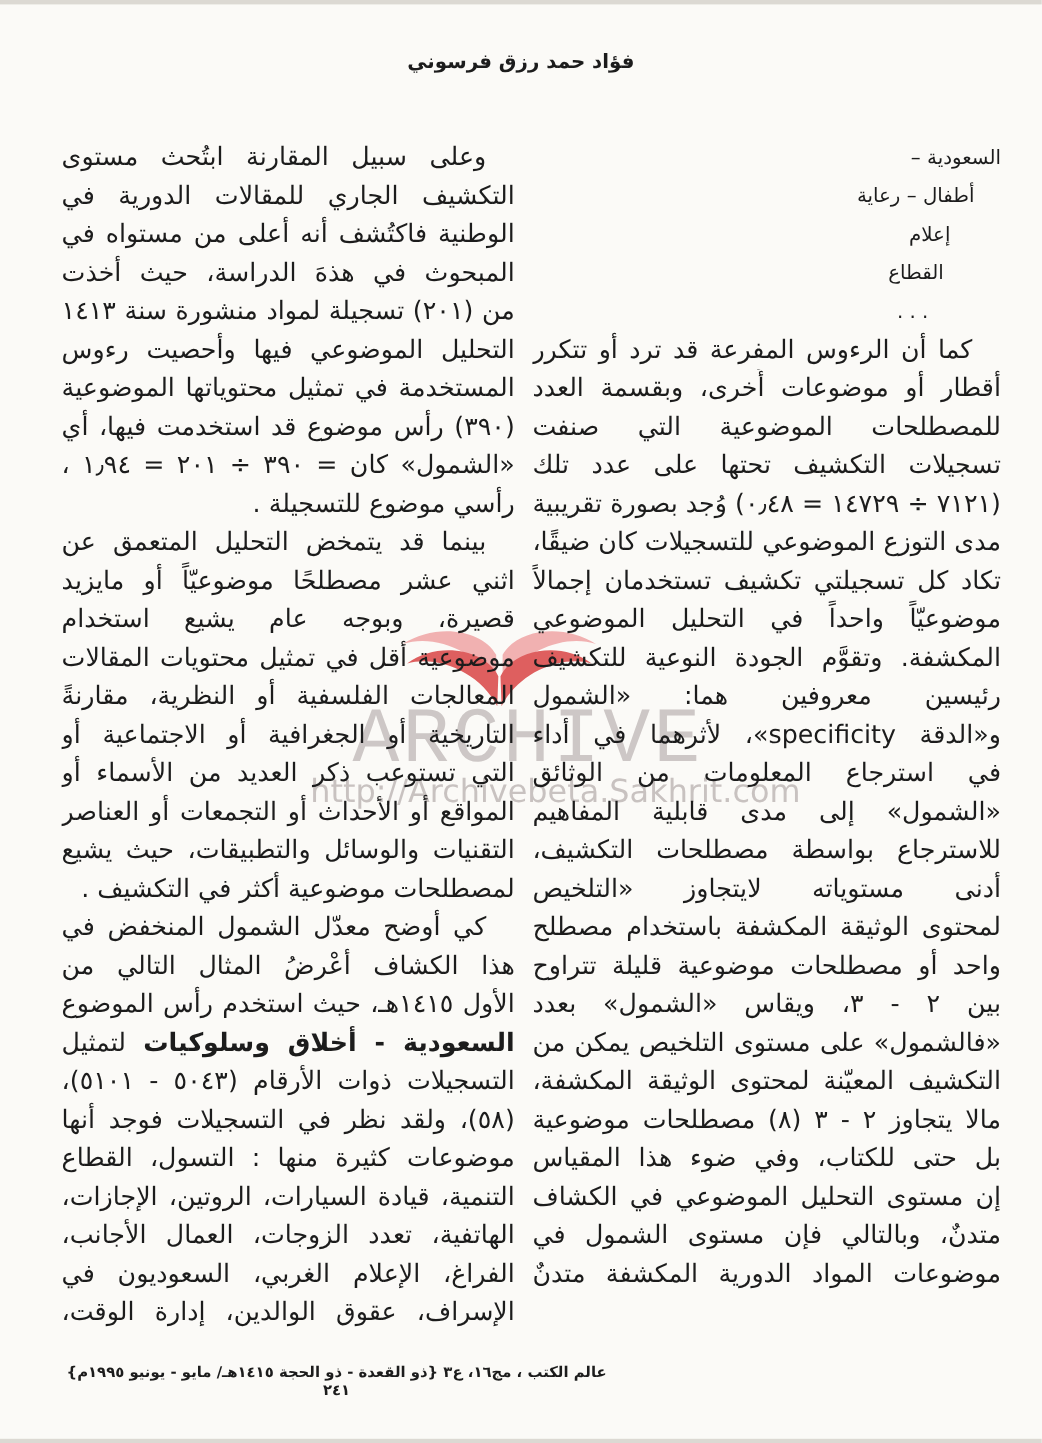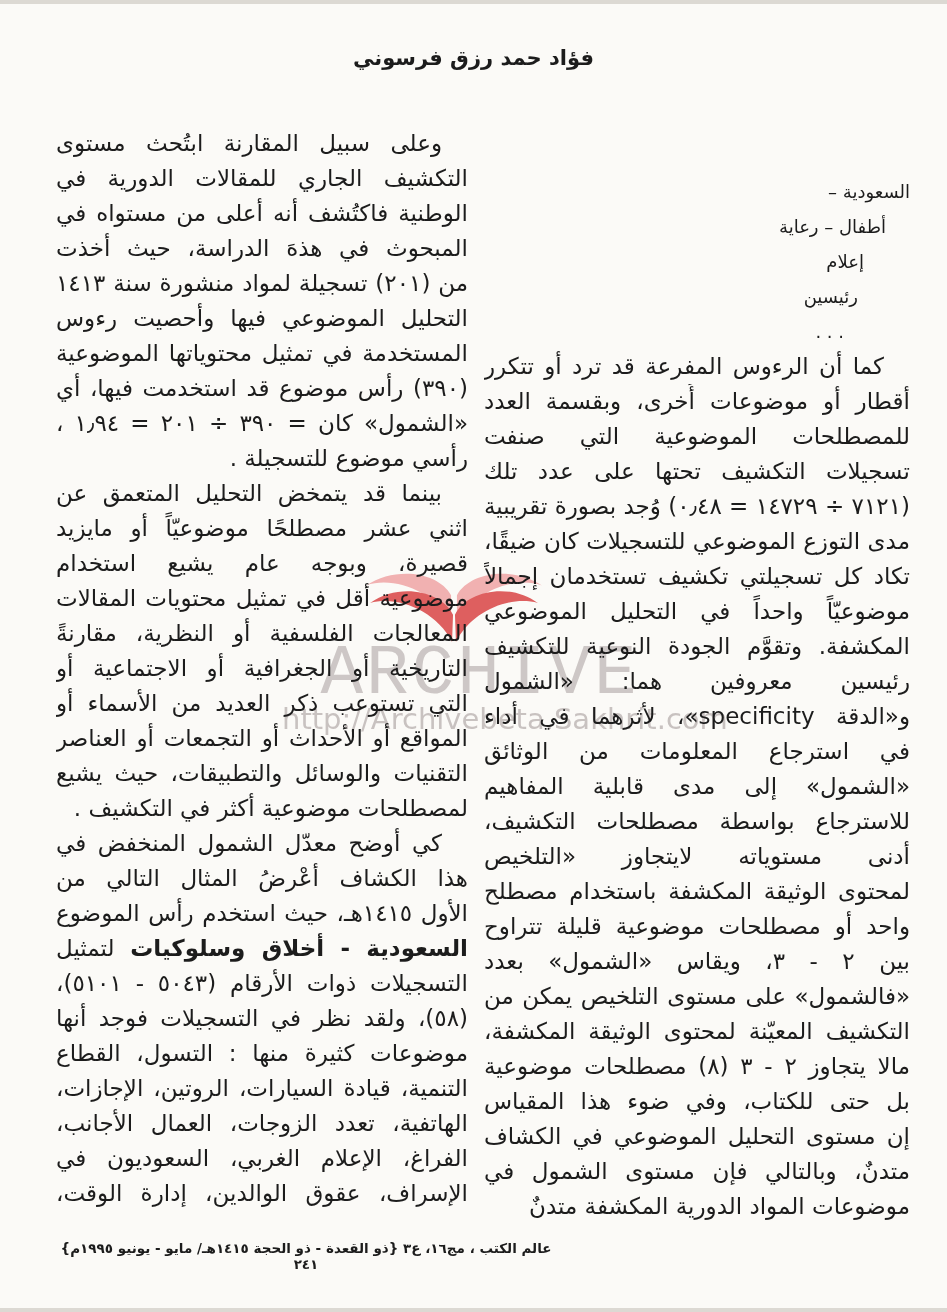--- a/index.html
+++ b/index.html
@@ -7,35 +7,35 @@
     width:947px;height:1312px;position:relative;overflow:hidden;
     background:#fbfaf7;color:#1c1c1c;
     font-family:"DejaVu Sans",sans-serif;
   }
   .scan-edge{position:absolute;left:0;width:100%;background:#dcd9d3;}
   .scan-edge.top{top:0;height:4px;}
   .scan-edge.bottom{bottom:0;height:4px;}
 
   .header{
     position:absolute;top:46px;left:0;width:100%;
-    text-align:center;font-size:21px;font-weight:bold;direction:rtl;
+    text-align:center;font-size:18px;font-weight:bold;direction:rtl;
   }
 
   .col{position:absolute;top:126px;direction:rtl;}
-  .col-right{right:37px;width:426px;margin-top:48px;}
+  .col-right{right:37px;width:426px;}
   .col-left{left:56px;width:412px;}
 
   .line{
     height:35px;line-height:35px;overflow:hidden;
     font-size:23px;
     text-align:justify;text-align-last:justify;-moz-text-align-last:justify;
     direction:rtl;
   }
   .line.indent{padding-right:26px;}
-  .line.flush{text-align:right;text-align-last:right;-moz-text-align-last:right;}
+  .line.flush{text-align-last:right;-moz-text-align-last:right;}
   .b{font-weight:bold;margin-top:24px;}
 
   .subj{
     height:35px;line-height:35px;font-size:18px;
     text-align:right;direction:rtl;overflow:hidden;
   }
 
   .footer{
     position:absolute;top:1240px;left:50px;width:512px;
     direction:rtl;text-align:center;
@@ -74,21 +74,21 @@
 </div>
 <div class="wm wm-brand">ARCHIVE</div>
 <div class="wm wm-url">http://Archivebeta.Sakhrit.com</div>
 
 <div class="header">فؤاد حمد رزق فرسوني</div>
 
 <div class="cols col col-right" id="col-right">
     <div class="subj" style="padding-left: 0px; padding-right: 0px;">السعودية –</div>
     <div class="subj" style="padding-left: 0px; padding-right: 24px;">أطفال – رعاية</div>
     <div class="subj" style="padding-left: 0px; padding-right: 46px;">إعلام</div>
-    <div class="subj" style="padding-left: 0px; padding-right: 52px;">رئيسين</div>
+    <div class="subj" style="padding-left: 0px; padding-right: 52px;">القطاع</div>
     <div class="subj" style="padding-left: 0px; padding-right: 66px;">. . .</div>
     <div class="line indent">كما أن الرءوس المفرعة قد ترد أو تتكرر تحت عدة</div>
     <div class="line">أقطار أو موضوعات أُخرى، وبقسمة العدد الإجمالي</div>
     <div class="line">للمصطلحات الموضوعية التي صنفت محتويات</div>
     <div class="line">تسجيلات التكشيف تحتها على عدد تلك التسجيلات</div>
     <div class="line">(٧١٢١ ÷ ١٤٧٢٩ = ٠٫٤٨) وُجد بصورة تقريبية أن</div>
     <div class="line">مدى التوزع الموضوعي للتسجيلات كان ضيقًا، حيث</div>
     <div class="line">تكاد كل تسجيلتي تكشيف تستخدمان إجمالاً مصطلحًا</div>
     <div class="line">موضوعيّاً واحداً في التحليل الموضوعي لمحتوى المادة</div>
     <div class="line">المكشفة. وتقوَّم الجودة النوعية للتكشيف بمعيارين</div>

